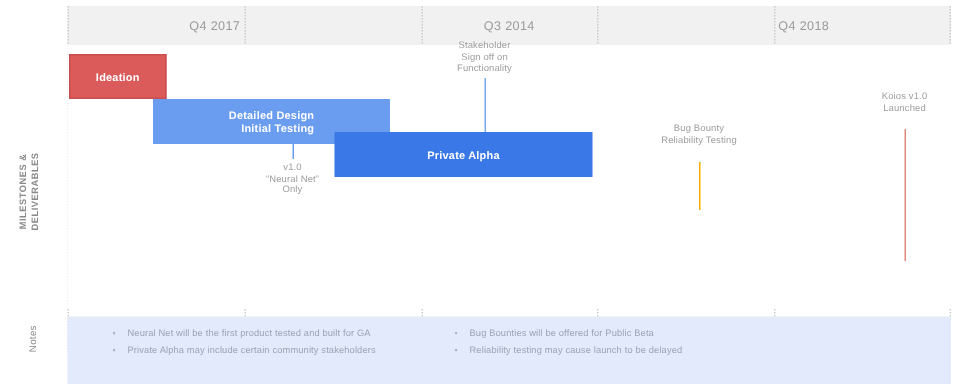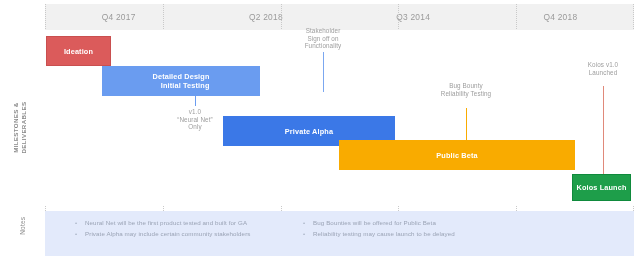--- a/index.html
+++ b/index.html
@@ -125,21 +125,20 @@
 
   <div class="axis-label" id="axis-milestones">MILESTONES &amp;
 DELIVERABLES</div>
 
   <div class="axis-label" id="axis-notes">Notes</div>
 
   <div id="grid">
 
     <div id="header-row">
       <div class="header-cell">Q4 2017</div>
-      <div class="header-cell">Q2 2018</div>
       <div class="header-cell">Q3 2014</div>
       <div class="header-cell">Q4 2018</div>
     </div>
 
     <div id="grid-lines">
       <div class="vdiv" style="left:0px;"></div>
       <div class="vdiv" style="left:117.8px;"></div>
       <div class="vdiv" style="left:235.6px;"></div>
       <div class="vdiv" style="left:353.4px;"></div>
       <div class="vdiv" style="left:471.2px;"></div>
@@ -154,25 +153,23 @@
 
       <div class="connector" style="left:421px;top:78px;height:32px;border-left-color:#f9ab00;"></div>
 
       <div class="connector" style="left:558px;top:56px;height:88px;border-left-color:#e0897a;"></div>
 
       <div class="bar" style="left:1px;top:6px;width:65px;height:30px;background:#db5b5b;border:1px solid #c94f4f;">Ideation</div>
 
       <div class="bar" style="left:57px;top:36px;width:158px;height:30px;background:#6a9cf0;">Detailed Design
 Initial Testing</div>
 
-      <div class="bar" style="left:178px;top:86px;width:172px;height:30px;background:#3b78e7;">Private Alpha</div>
-
-      <div class="bar" style="left:294px;top:110px;width:236px;height:30px;background:#f9ab00;">Public Beta</div>
-
-      <div class="bar" style="left:527px;top:144px;width:59px;height:27px;background:#1e9e4a;border:1px solid #0f8a3c;">Koios Launch</div>
+      <div class="bar" style="left:178px;top:58px;width:172px;height:30px;background:#3b78e7;">Private Alpha</div>
+
+
 
       <div class="annot" style="left:243px;top:-3px;width:70px;">Stakeholder
 Sign off on
 Functionality</div>
 
       <div class="annot" style="left:118px;top:78px;width:64px;">v1.0
 “Neural Net”
 Only</div>
 
       <div class="annot" style="left:383px;top:52px;width:76px;">Bug Bounty

